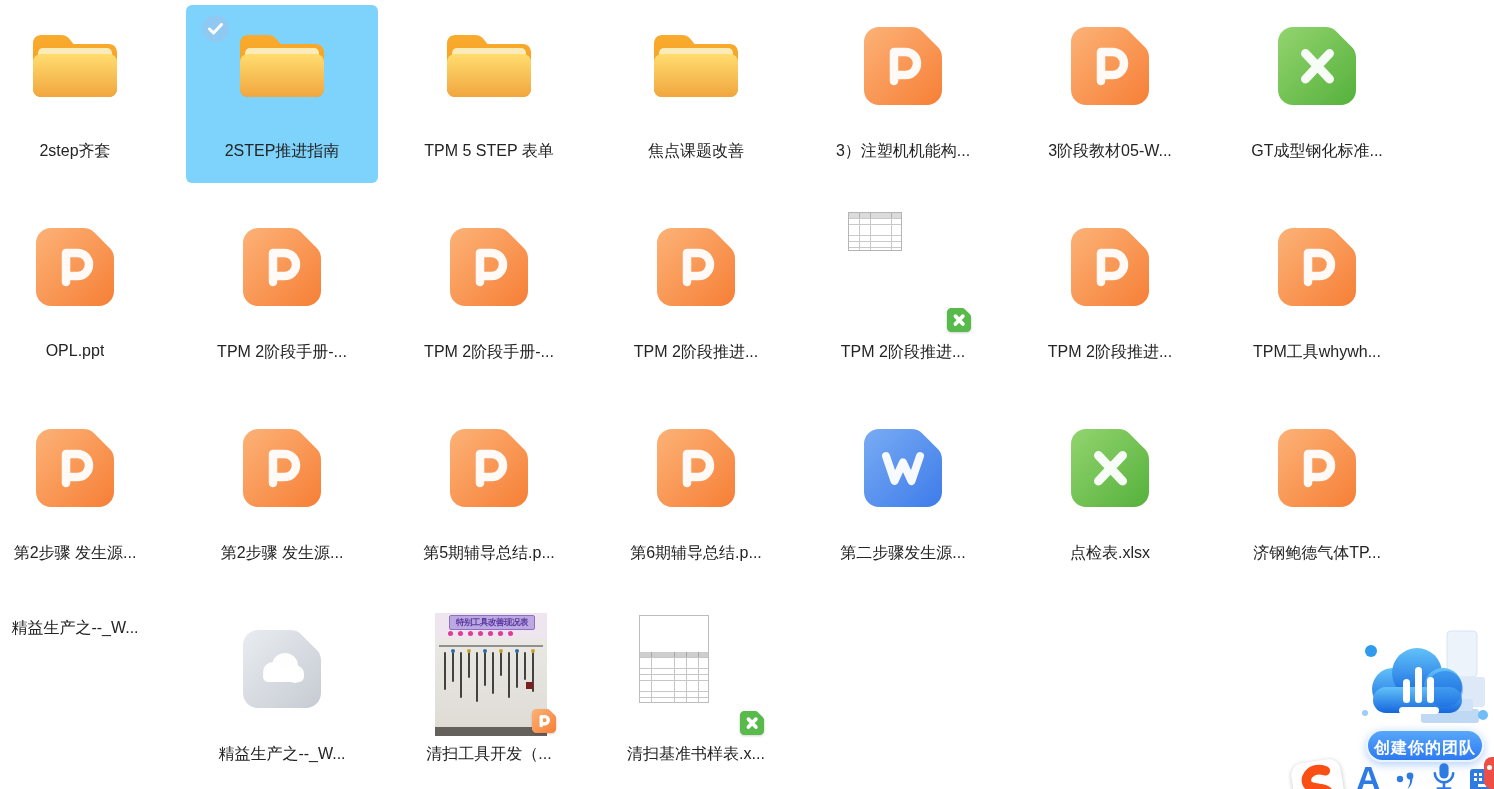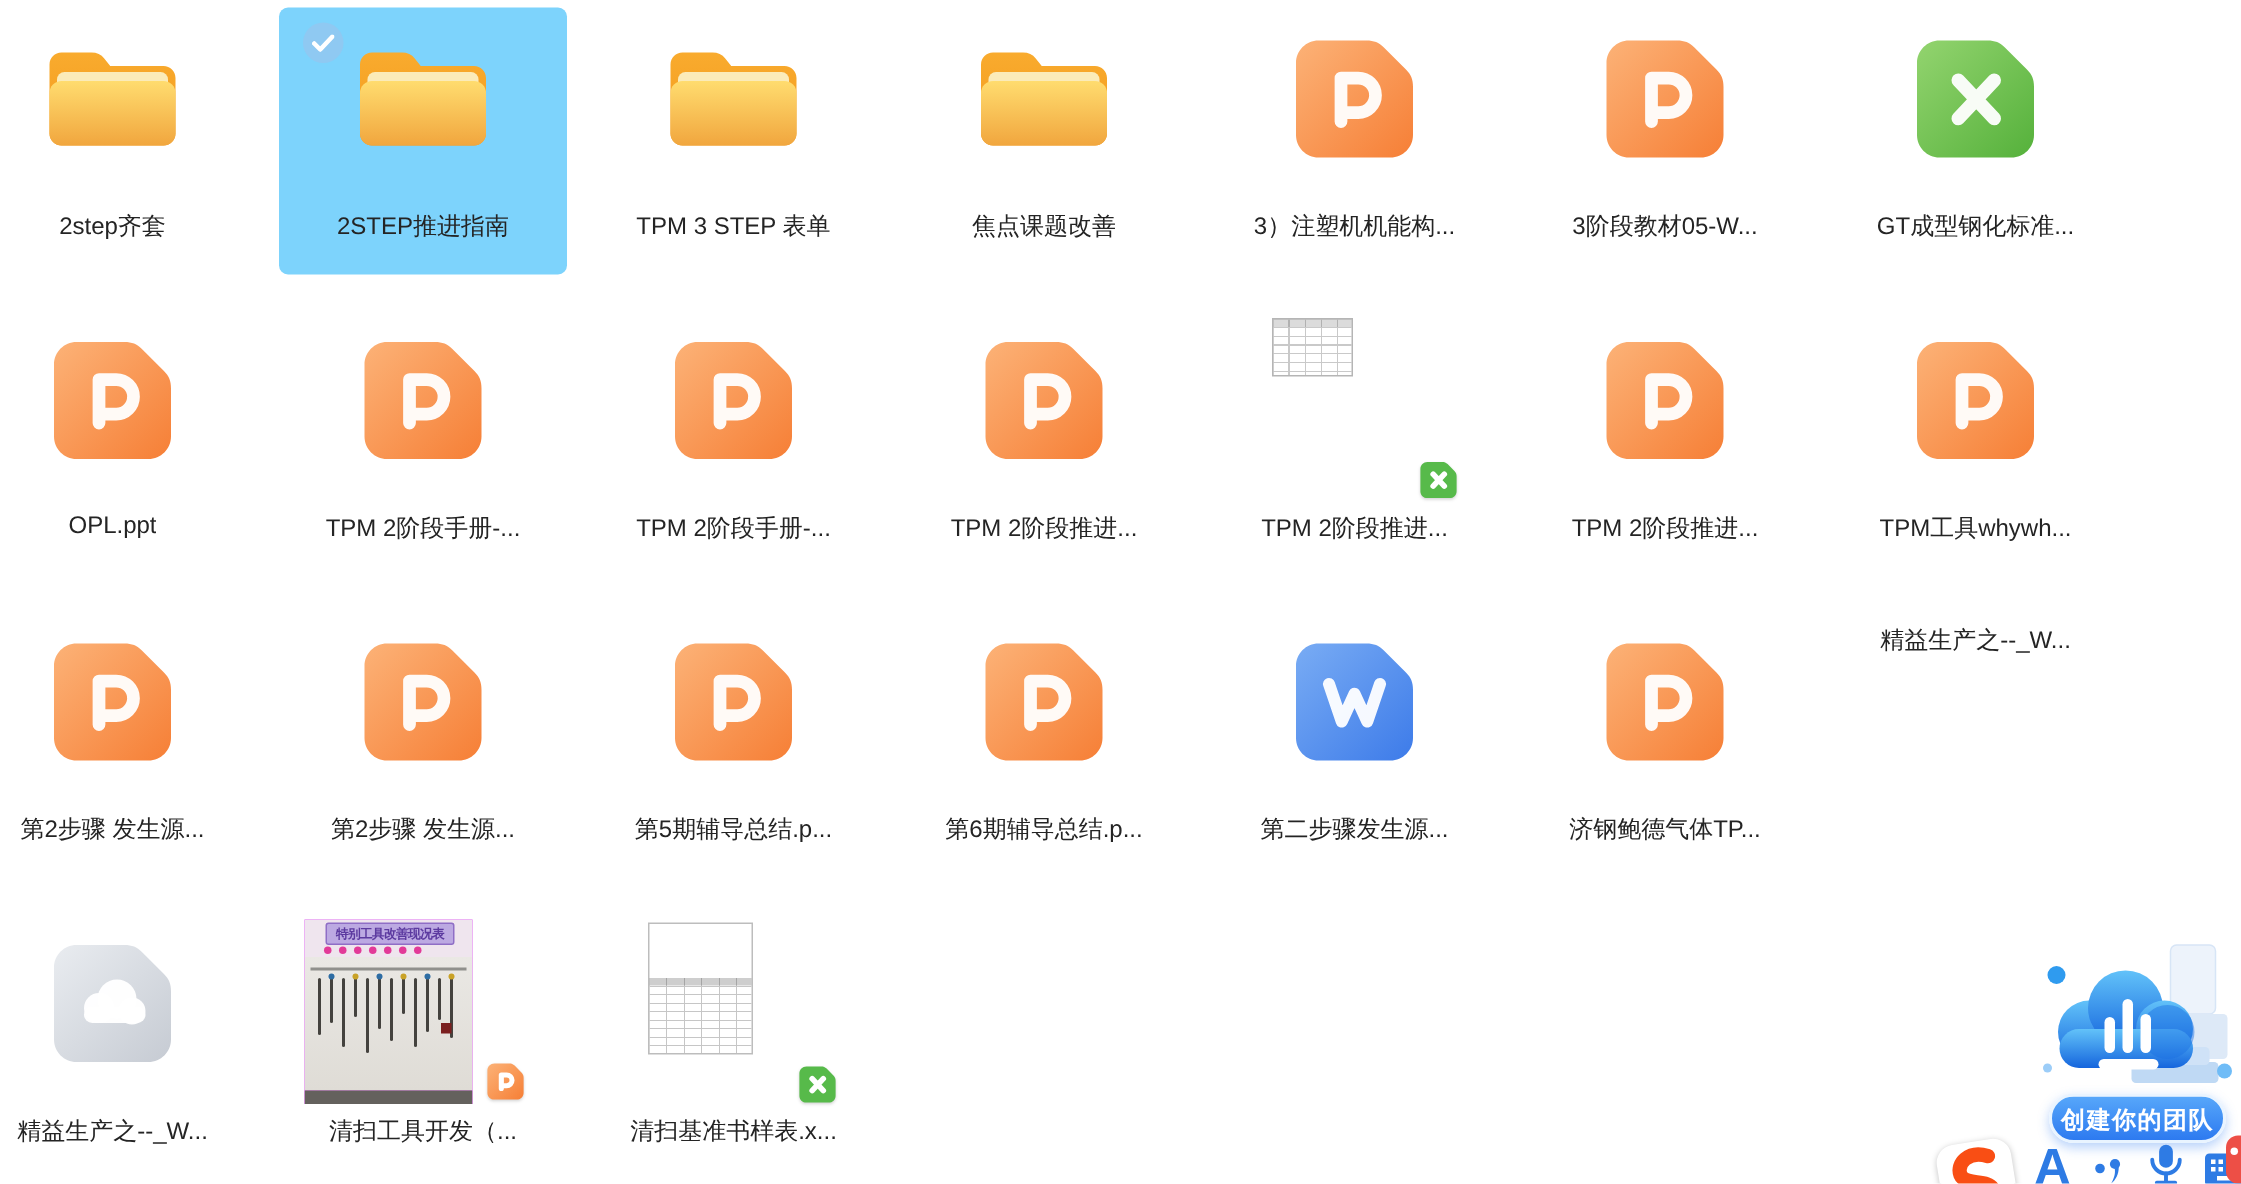--- a/index.html
+++ b/index.html
@@ -34,21 +34,21 @@
   .slide{left:32px;top:8px;width:128px;height:122px;background:#fff;box-shadow:0 0 0 1px #E3E3E3;overflow:hidden;}
   .slide-top{height:15px;background:linear-gradient(90deg,#2E3C78,#1E2A5A 55%,#2A386F);position:relative;}
   .slide-top::before{content:"";position:absolute;left:5px;top:5px;width:14px;height:4px;background:rgba(255,255,255,.75);border-radius:1px;}
   .slide-top::after{content:"";position:absolute;right:6px;top:6px;width:34px;height:3px;background:rgba(255,255,255,.45);}
   .slide-title{margin-top:21px;text-align:center;color:#C00000;font-weight:700;font-size:13px;letter-spacing:.5px;}
   .slide-rule{margin:5px auto 0;width:112px;height:2px;background:#A80000;}
   .slide-sub{margin:13px 12px 0 auto;width:64px;height:4.5px;background:#6F6F6F;border-radius:1px;}
   .slide-foot{position:absolute;left:5px;right:5px;bottom:13px;height:1px;background:#BFBFBF;}
   .slide-foot::after{content:"";position:absolute;left:8px;top:4px;width:90px;height:3px;background:#C9C9C9;}
 
-  .photo{left:17px;top:5px;width:112px;height:123px;background:#d946ef;overflow:hidden;}
+  .photo{left:42px;top:5px;width:112px;height:123px;background:#d946ef;overflow:hidden;}
   .photo-topband{position:absolute;left:0;right:0;top:0;height:25px;background:#EFE5EE;}
   .photo-banner{position:absolute;left:14px;top:2px;width:84px;height:13px;background:#BCA9E2;border:1px solid #8F6EC6;
     border-radius:2px;font-size:8.5px;line-height:12px;text-align:center;color:#5C3AA0;font-weight:700;
     letter-spacing:-.5px;overflow:hidden;white-space:nowrap;}
   .photo-dots{position:absolute;left:13px;top:18px;display:flex;gap:5px;}
   .photo-dots i{width:5px;height:5px;border-radius:50%;background:#E23A98;}
   .photo-wall{position:absolute;left:0;right:0;top:25px;bottom:9px;background:linear-gradient(#EAE8E4,#DFDCD6);}
   .photo-wall::before{content:"";position:absolute;left:4px;right:4px;top:7px;height:2px;background:#90908C;}
   .photo-bottom{position:absolute;left:0;right:0;bottom:0;height:9px;background:#64615D;}
   .tool{position:absolute;width:2px;background:#44423E;border-radius:1px;}
@@ -134,21 +134,21 @@
       <div class="label">2STEP推进指南</div>
     </div>
     <div class="cell">
       <div class="icon-area">
         <span class="ficon"><svg width="94" height="78" viewBox="0 0 94 78">
             <path d="M5 16 C5 11.6 8.6 8 13 8 H33 C36.5 8 39.5 9.3 41.5 12 L45.5 17 H81 C85.4 17 89 20.6 89 25 V62 C89 66.4 85.4 70 81 70 H13 C8.6 70 5 66.4 5 62 Z" fill="url(#g-tab)"></path>
             <rect x="10" y="21" width="74" height="26" rx="5" fill="#FBEBB9"></rect>
             <rect x="5" y="27" width="84" height="43" rx="8" fill="url(#g-fold)"></rect>
           </svg></span>
       </div>
-      <div class="label">TPM 3 STEP 表单</div>
+      <div class="label">TPM 5 STEP 表单</div>
     </div>
     <div class="cell">
       <div class="icon-area">
         <span class="ficon"><svg width="94" height="78" viewBox="0 0 94 78">
             <path d="M5 16 C5 11.6 8.6 8 13 8 H33 C36.5 8 39.5 9.3 41.5 12 L45.5 17 H81 C85.4 17 89 20.6 89 25 V62 C89 66.4 85.4 70 81 70 H13 C8.6 70 5 66.4 5 62 Z" fill="url(#g-tab)"></path>
             <rect x="10" y="21" width="74" height="26" rx="5" fill="#FBEBB9"></rect>
             <rect x="5" y="27" width="84" height="43" rx="8" fill="url(#g-fold)"></rect>
           </svg></span>
       </div>
       <div class="label">焦点课题改善</div>
@@ -281,20 +281,29 @@
       <div class="label">第6期辅导总结.p...</div>
     </div>
     <div class="cell">
       <div class="icon-area">
         <span class="ficon"><svg width="84" height="84" viewBox="0 0 84 84">
             <path d="M18 3 H50 C55 3 58.2 4.3 61.6 7.7 L76.3 22.4 C79.7 25.8 81 29 81 34 V66 C81 74.3 74.3 81 66 81 H18 C9.7 81 3 74.3 3 66 V18 C3 9.7 9.7 3 18 3 Z" fill="url(#g-doc)"></path>
             <path d="M25 30 L33.5 55 L42 36.5 L50.5 55 L59 30" fill="none" stroke="#fff" stroke-opacity=".95" stroke-width="8" stroke-linecap="round" stroke-linejoin="round"></path>
           </svg></span>
       </div>
       <div class="label">第二步骤发生源...</div>
+    </div>
+    <div class="cell">
+      <div class="icon-area">
+        <span class="ficon"><svg width="84" height="84" viewBox="0 0 84 84">
+            <path d="M18 3 H50 C55 3 58.2 4.3 61.6 7.7 L76.3 22.4 C79.7 25.8 81 29 81 34 V66 C81 74.3 74.3 81 66 81 H18 C9.7 81 3 74.3 3 66 V18 C3 9.7 9.7 3 18 3 Z" fill="url(#g-xls)"></path>
+            <path d="M30.5 29.5 L54.5 55 M54.5 29.5 L30.5 55" fill="none" stroke="#fff" stroke-opacity=".95" stroke-width="9" stroke-linecap="round"></path>
+          </svg></span>
+      </div>
+      <div class="label">点检表.xlsx</div>
     </div>
     <div class="cell">
       <div class="icon-area">
         <span class="ficon"><svg width="84" height="84" viewBox="0 0 84 84">
             <path d="M18 3 H50 C55 3 58.2 4.3 61.6 7.7 L76.3 22.4 C79.7 25.8 81 29 81 34 V66 C81 74.3 74.3 81 66 81 H18 C9.7 81 3 74.3 3 66 V18 C3 9.7 9.7 3 18 3 Z" fill="url(#g-ppt)"></path>
             <path d="M33 57 V28 H44.5 A11.5 11.5 0 0 1 44.5 51 H33" fill="none" stroke="#fff" stroke-opacity=".95" stroke-width="8.5" stroke-linecap="round" stroke-linejoin="round"></path>
           </svg></span>
       </div>
       <div class="label">济钢鲍德气体TP...</div>
     </div>

